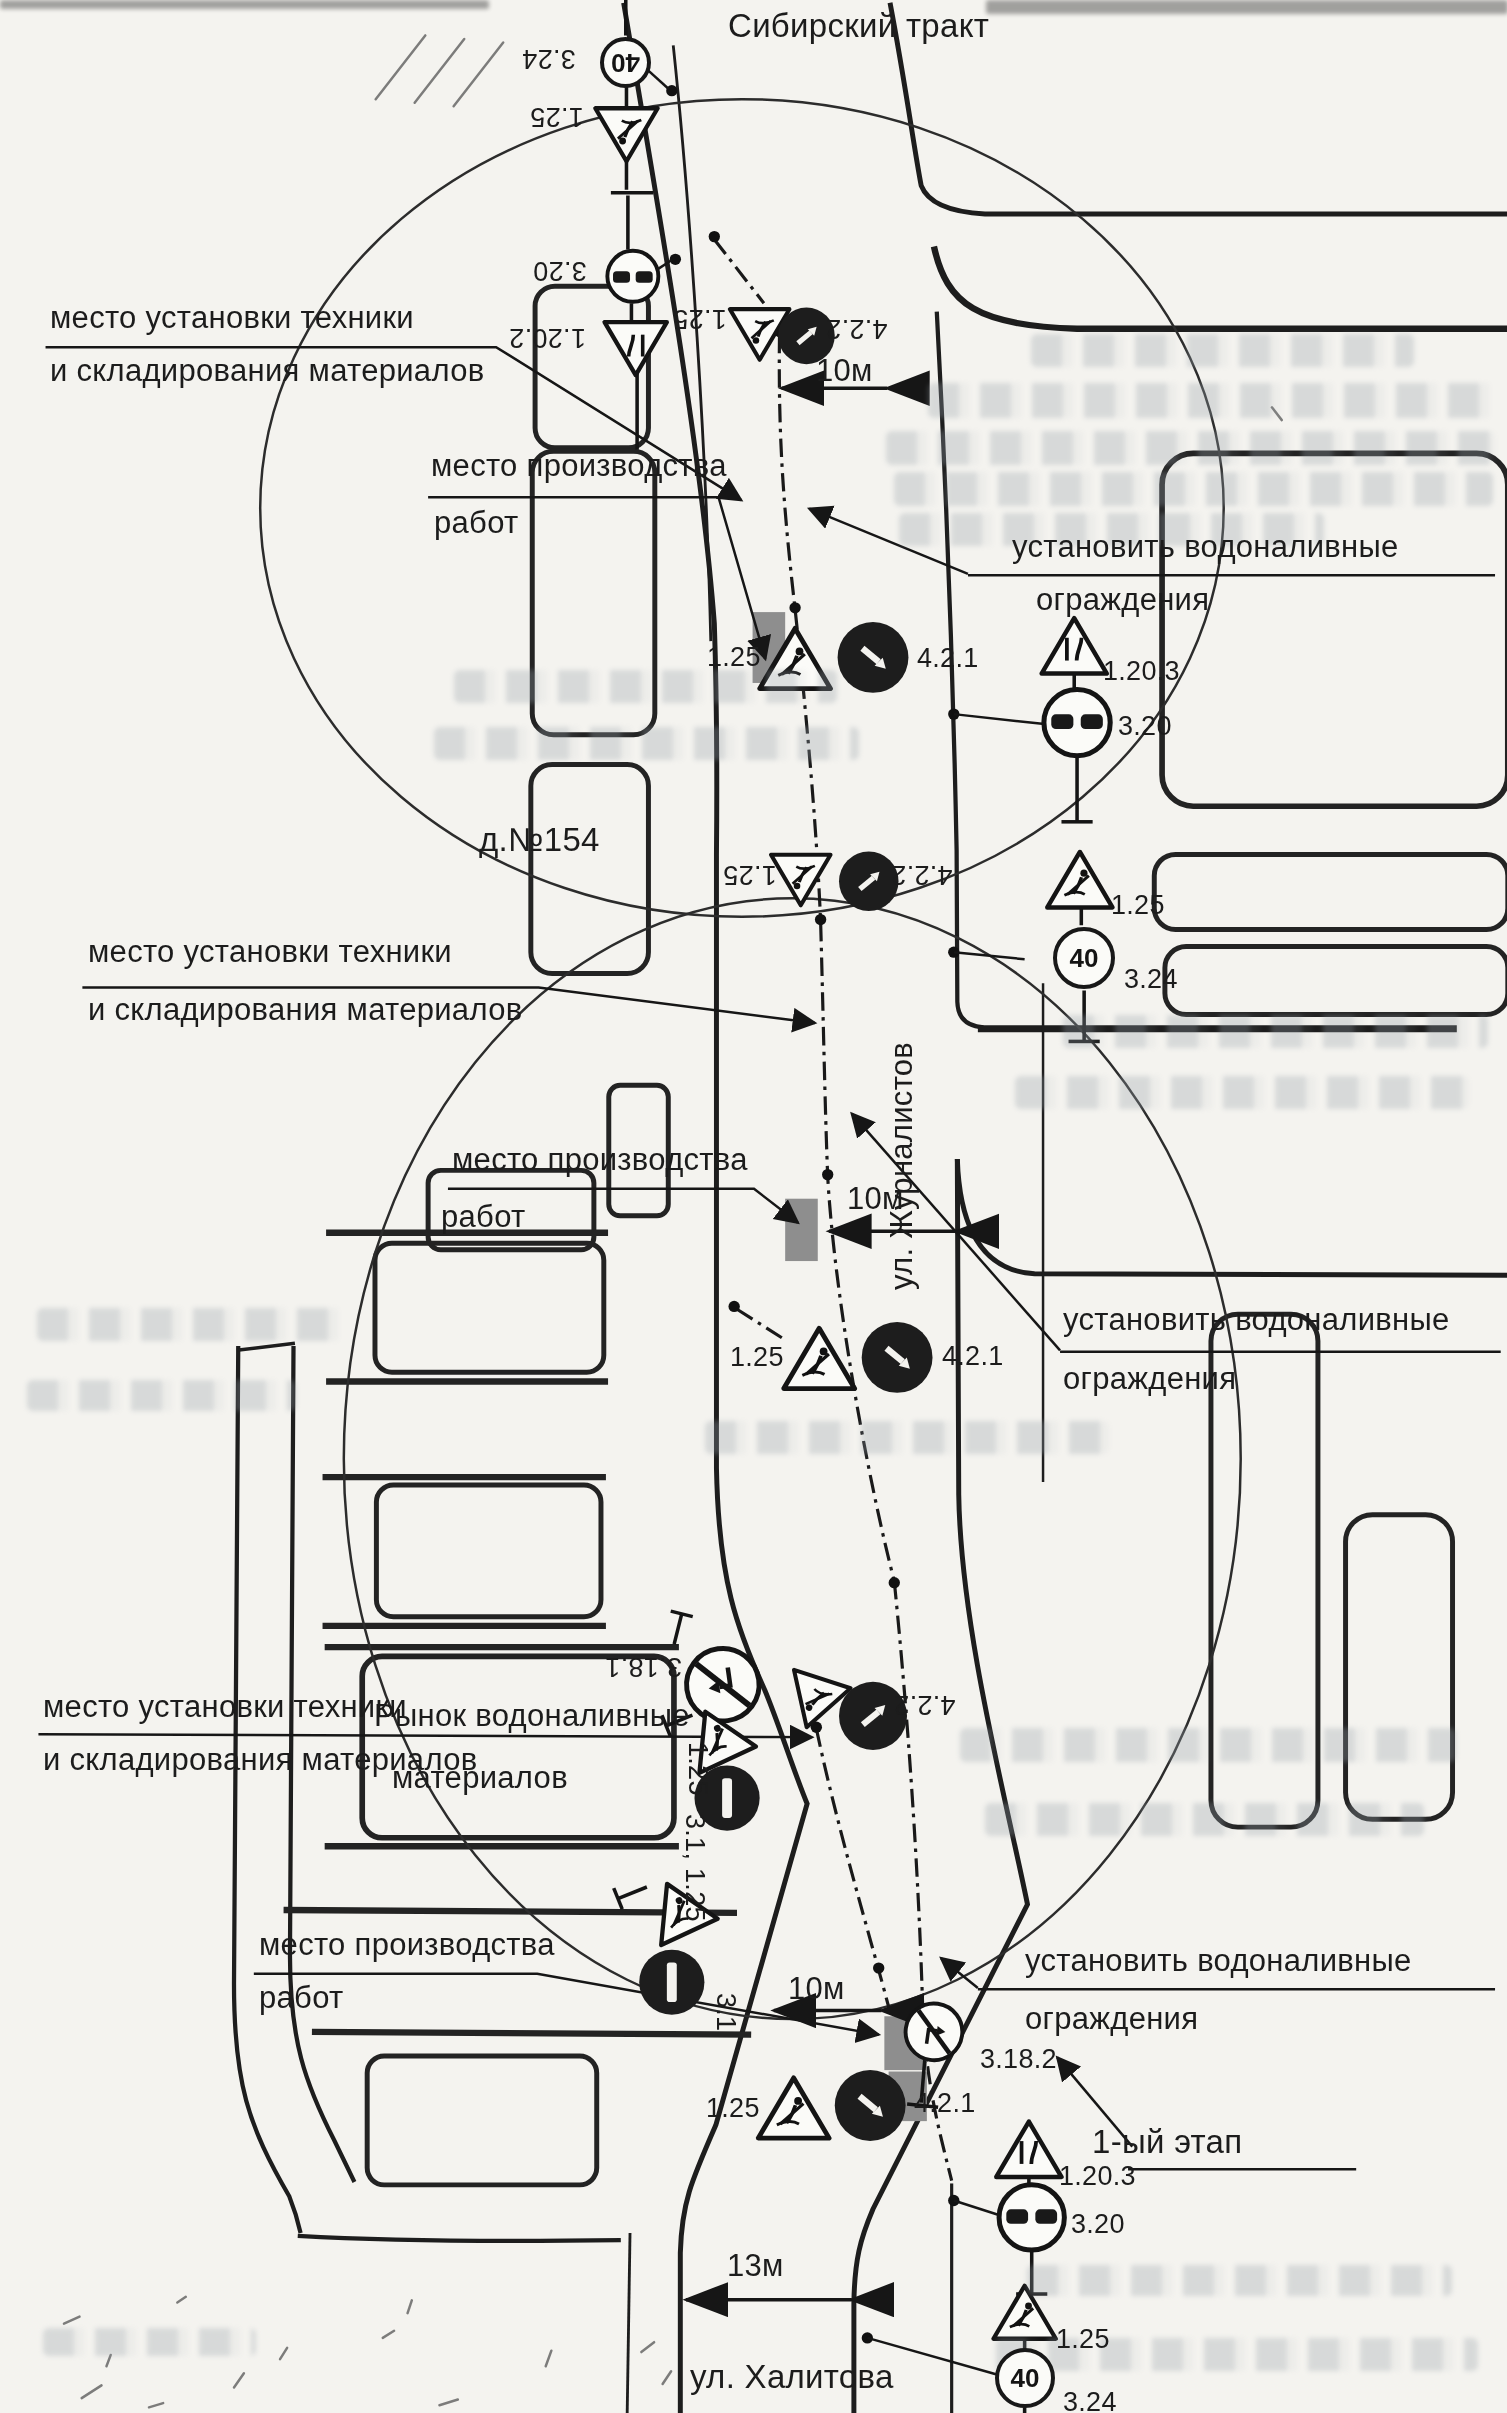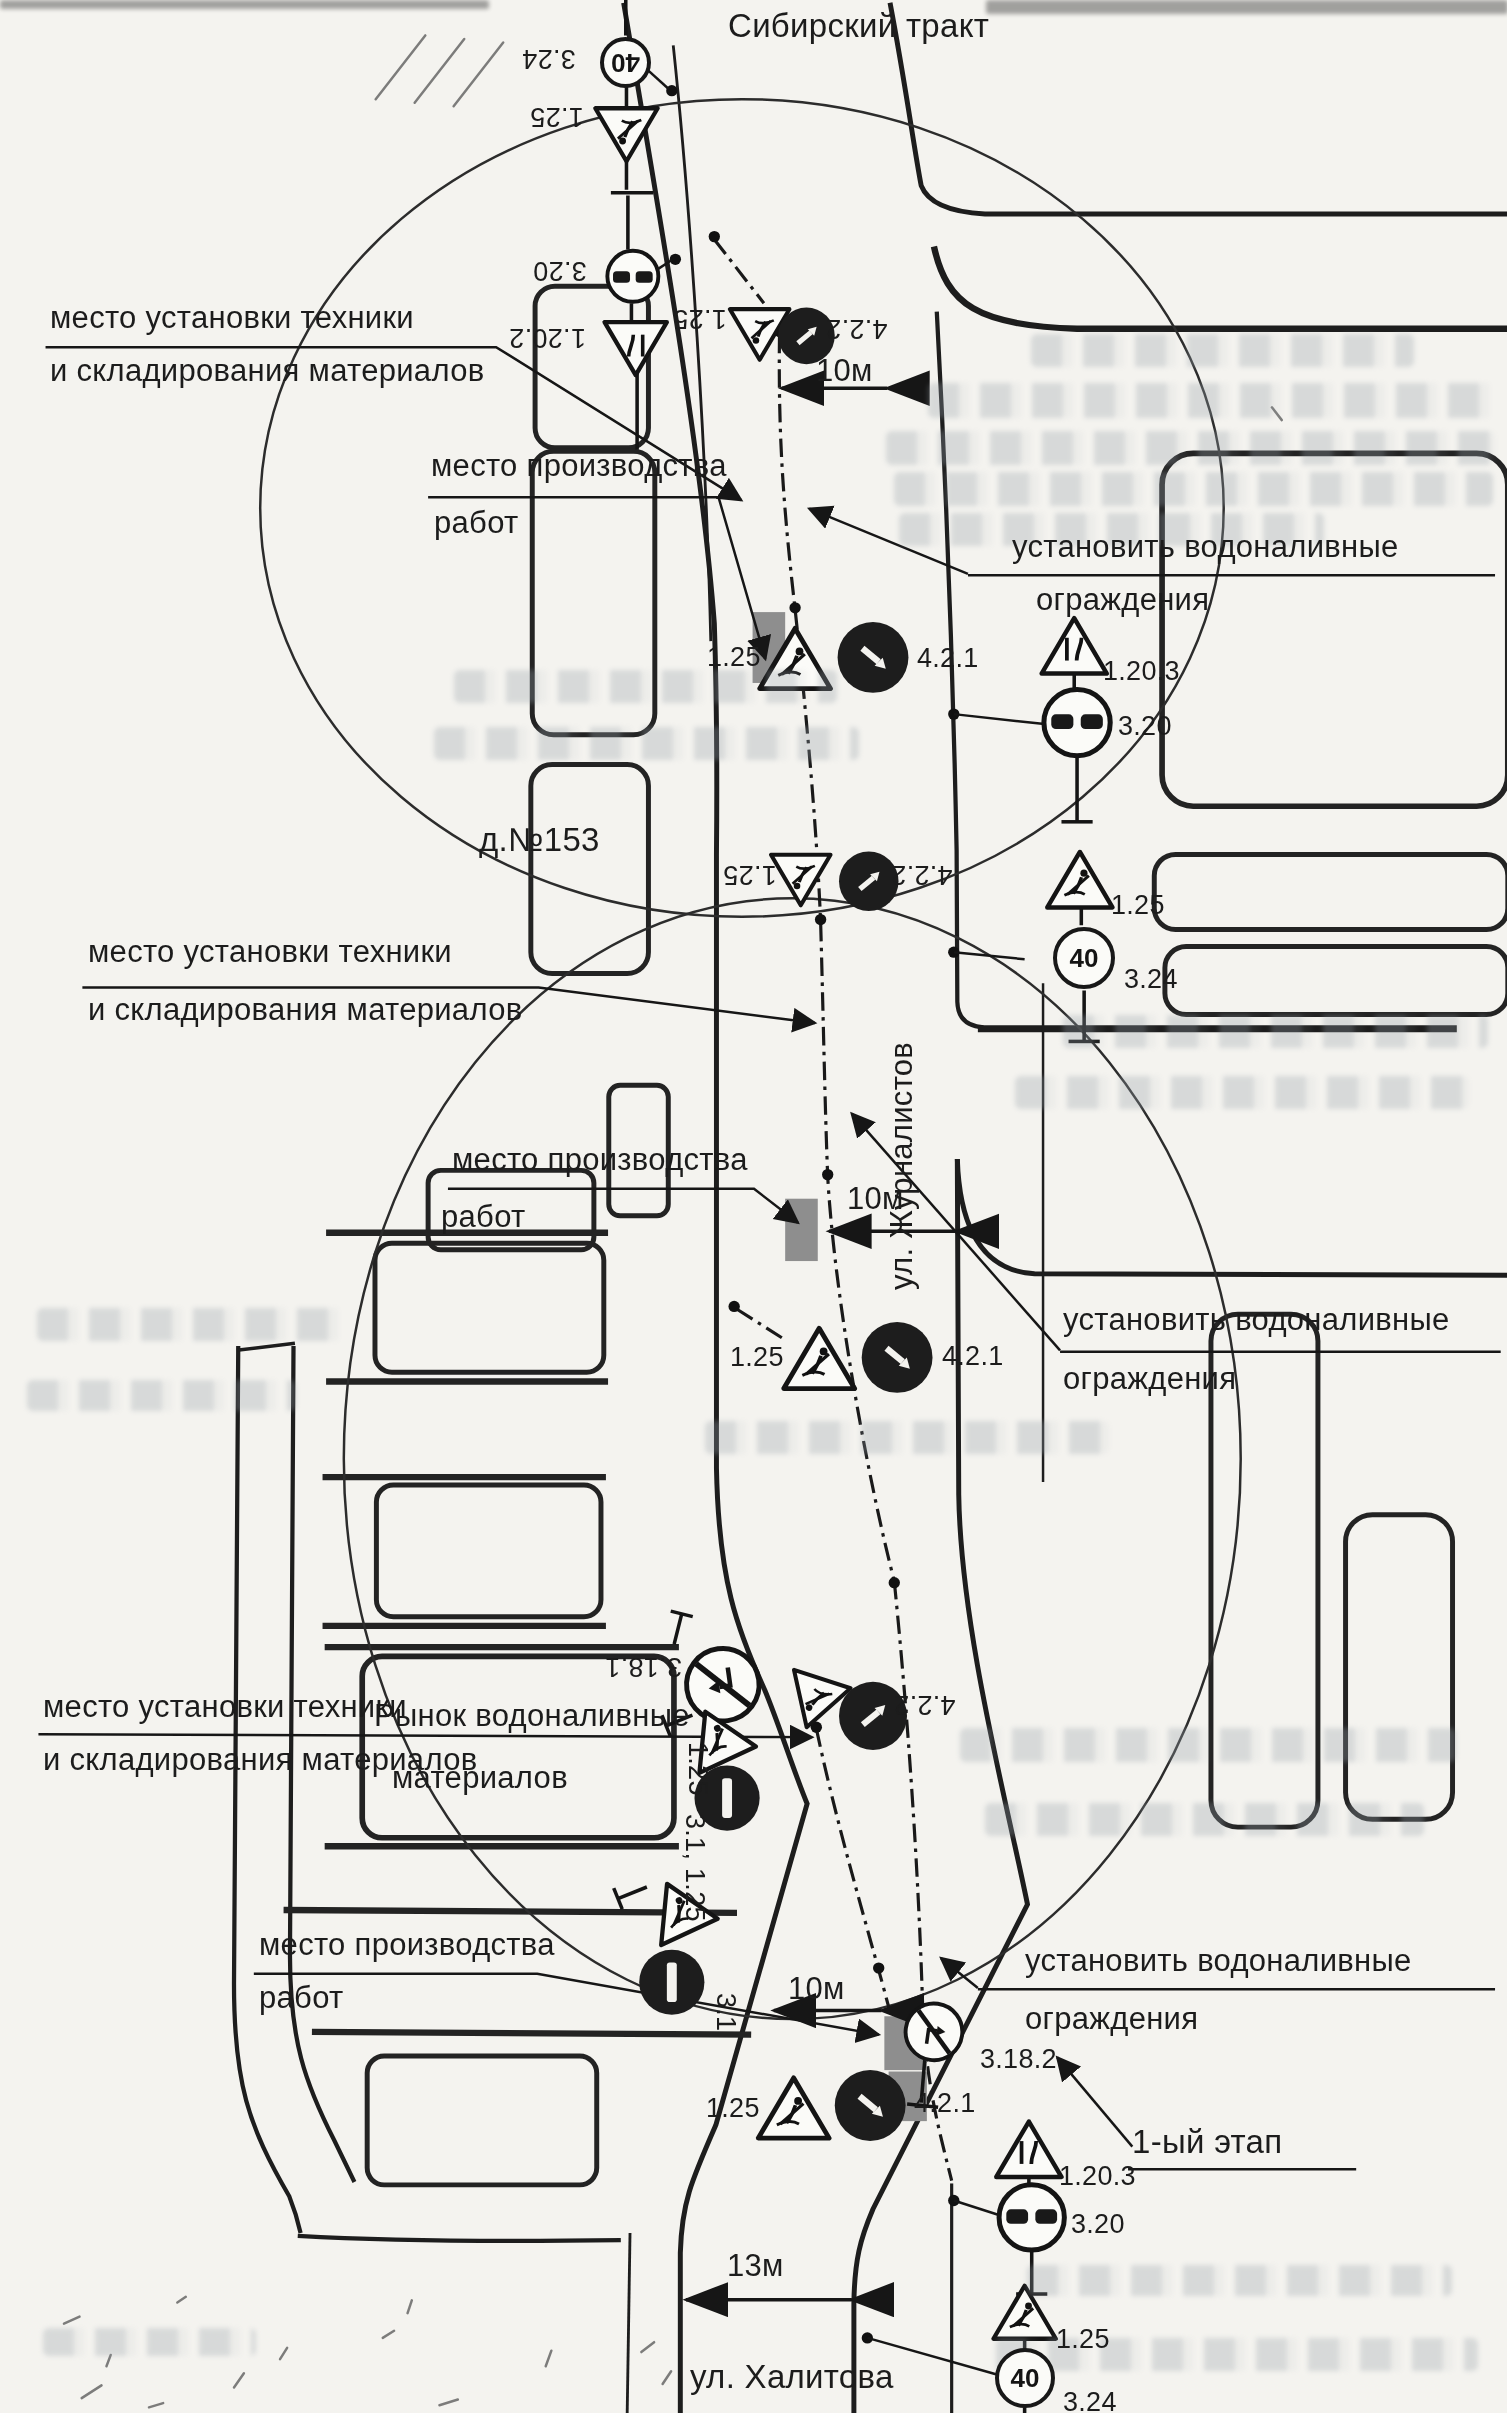--- a/index.html
+++ b/index.html
@@ -367,21 +367,21 @@
   <span class="t" style="left:1036px;top:582px">ограждения</span>
 
   <span class="t sc" style="left:707px;top:642px">1.25</span>
   <span class="t sc" style="left:917px;top:643px">4.2.1</span>
 
   <span class="t sc" style="left:1103px;top:656px">1.20.3</span>
   <span class="t sc" style="left:1118px;top:711px">3.20</span>
   <span class="t sc" style="left:1111px;top:890px">1.25</span>
   <span class="t sc" style="left:1124px;top:964px">3.24</span>
 
-  <span class="t st" style="left:479px;top:821px">д.№153</span>
+  <span class="t st" style="left:479px;top:821px">д.№154</span>
 
   <span class="t sc r180" style="left:723px;top:859px">1.25</span>
   <span class="t sc r180" style="left:891px;top:859px">4.2.2</span>
 
   <span class="t" style="left:88px;top:934px">место установки техники</span>
   <span class="t" style="left:88px;top:992px">и складирования материалов</span>
 
   <span class="t vup" style="left:884px;top:1290px">ул. Журналистов</span>
   <span class="t" style="left:847px;top:1181px">10м</span>
 
@@ -411,21 +411,21 @@
 
   <span class="t" style="left:788px;top:1971px">10м</span>
   <span class="t sc" style="left:980px;top:2044px">3.18.2</span>
 
   <span class="t" style="left:1025px;top:1943px">установить водоналивные</span>
   <span class="t" style="left:1025px;top:2001px">ограждения</span>
 
   <span class="t sc" style="left:706px;top:2093px">1.25</span>
   <span class="t sc" style="left:914px;top:2088px">4.2.1</span>
 
-  <span class="t st" style="left:1132px;top:2123px">1-ый этап</span>
+  <span class="t st" style="left:1092px;top:2123px">1-ый этап</span>
 
   <span class="t sc" style="left:1059px;top:2161px">1.20.3</span>
   <span class="t sc" style="left:1071px;top:2209px">3.20</span>
   <span class="t sc" style="left:1056px;top:2324px">1.25</span>
   <span class="t sc" style="left:1063px;top:2387px">3.24</span>
 
   <span class="t" style="left:727px;top:2248px">13м</span>
   <span class="t st" style="left:690px;top:2358px">ул. Халитова</span>
 
   <div class="speed r180" style="left:600px;top:37px;width:51px;height:51px">

